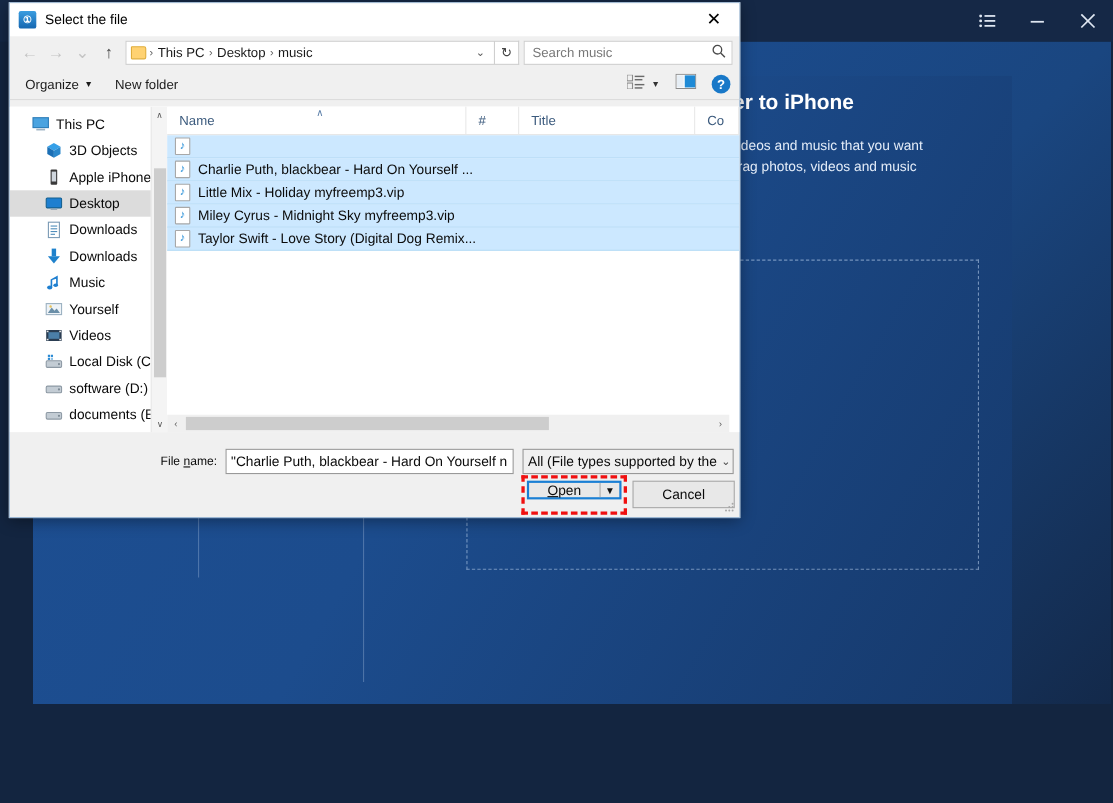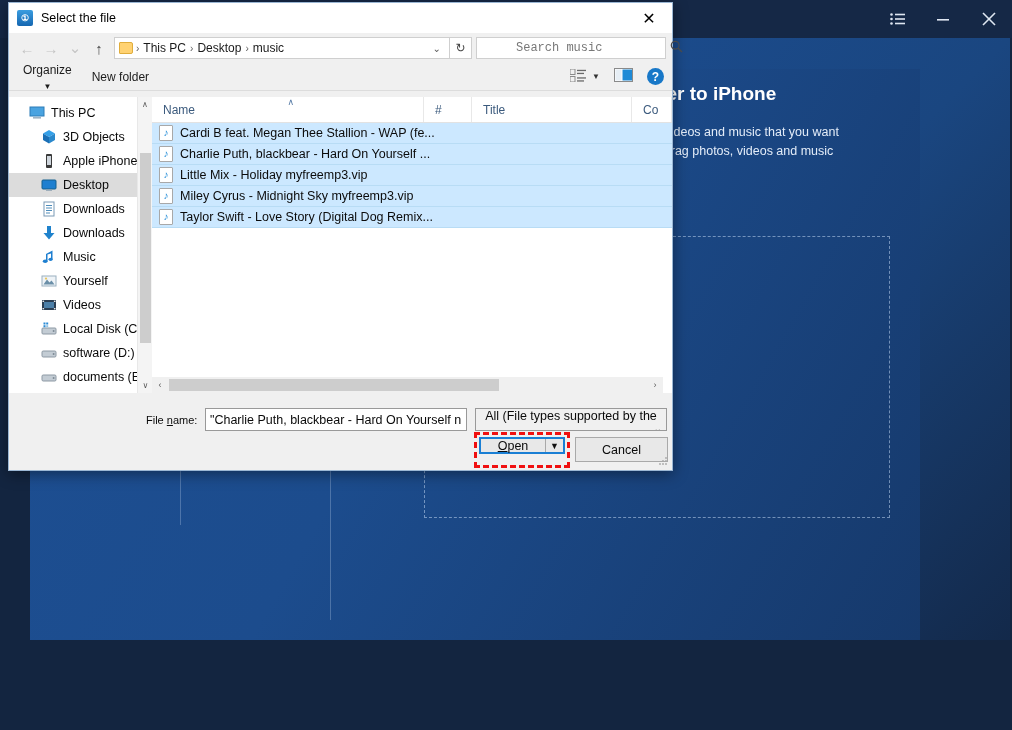--- a/index.html
+++ b/index.html
@@ -112,31 +112,31 @@
     background: #fff; display: flex; align-items: center; justify-content: center;
     color: #444; font-size: 12px; margin-left: -3px; margin-right: 4px;
   }
   #searchbox {
     width: 190px; height: 22px; background: #fff; border: 1px solid #cfcfcf;
     display: flex; align-items: center; padding: 0 5px;
     font-size: 12px; color: #6b6b6b;
   }
   #search-input {
     border: none; outline: none; flex: 1; font-size: 12px;
-    font-family: Liberation Mono, monospace; color: #333; background: transparent; margin-left: 32px;
+    font-family: Liberation Sans, sans-serif; color: #333; background: transparent;
   }
   #search-input::placeholder { color: #777; }
 
   #dlg-toolbar {
     height: 28px; background: #f0f0f0; display: flex; align-items: center;
     padding: 0 8px; border-bottom: 1px solid #dcdcdc;
   }
   #organize-btn, #newfolder-btn {
     font-size: 12px; color: #1b1b1b; padding: 2px 6px; margin-right: 8px;
-    display: flex; align-items: center; gap: 5px; flex-direction: column;
+    display: flex; align-items: center; gap: 5px;
   }
   .tb-right { margin-left: auto; display: flex; align-items: center; gap: 14px; }
   .help-ico {
     width: 17px; height: 17px; border-radius: 50%;
     background: #1878c8; color: #fff; font-size: 12px; font-weight: bold;
     display: flex; align-items: center; justify-content: center;
   }
 
   #dlg-main {
     position: absolute; left: 0; top: 94px; width: 663px; height: 296px;
@@ -225,21 +225,21 @@
     position: absolute; left: 196px; top: 405px; width: 262px; height: 23px;
     background: #fff; border: 1px solid #999;
     display: flex; align-items: center; padding: 0 4px;
     font-size: 12.5px; color: #0a0a0a; overflow: hidden; white-space: nowrap;
   }
   #fn-caret { margin-left: auto; color: #4a4a4a; font-size: 10px; padding-left: 4px; }
   #filter-field {
     position: absolute; left: 466px; top: 405px; width: 192px; height: 23px;
     background: #f0f0f0; border: 1px solid #999;
     display: flex; align-items: center; padding: 0 4px;
-    font-size: 12.5px; color: #0a0a0a; overflow: hidden; white-space: nowrap; flex-direction: column;
+    font-size: 12.5px; color: #0a0a0a; overflow: hidden; white-space: nowrap;
   }
   #filter-caret { margin-left: auto; color: #4a4a4a; font-size: 10px; padding-left: 4px; }
 
   #open-annotation {
     position: absolute; left: 465px; top: 429px; width: 96px; height: 36px;
     border: 3px dashed #f01010;
   }
   #open-button {
     position: absolute; left: 470px; top: 434px; width: 86px; height: 17px;
     background: #e8e8e8; border: 2px solid #1a7fd4;
@@ -529,21 +529,20 @@
         <div class="col" id="col-title">
           <span>Title</span>
         </div>
         <div class="col" id="col-contrib">
           <span>Co</span>
         </div>
       </div>
       <div id="rows">
           <div class="frow">
             <span class="music-ico">♪</span>
-            <span>Cardi B feat. Megan Thee Stallion - WAP (fe...</span>
           </div>
           <div class="frow">
             <span class="music-ico">♪</span>
             <span>Charlie Puth, blackbear - Hard On Yourself ...</span>
           </div>
           <div class="frow">
             <span class="music-ico">♪</span>
             <span>Little Mix - Holiday myfreemp3.vip</span>
           </div>
           <div class="frow">

